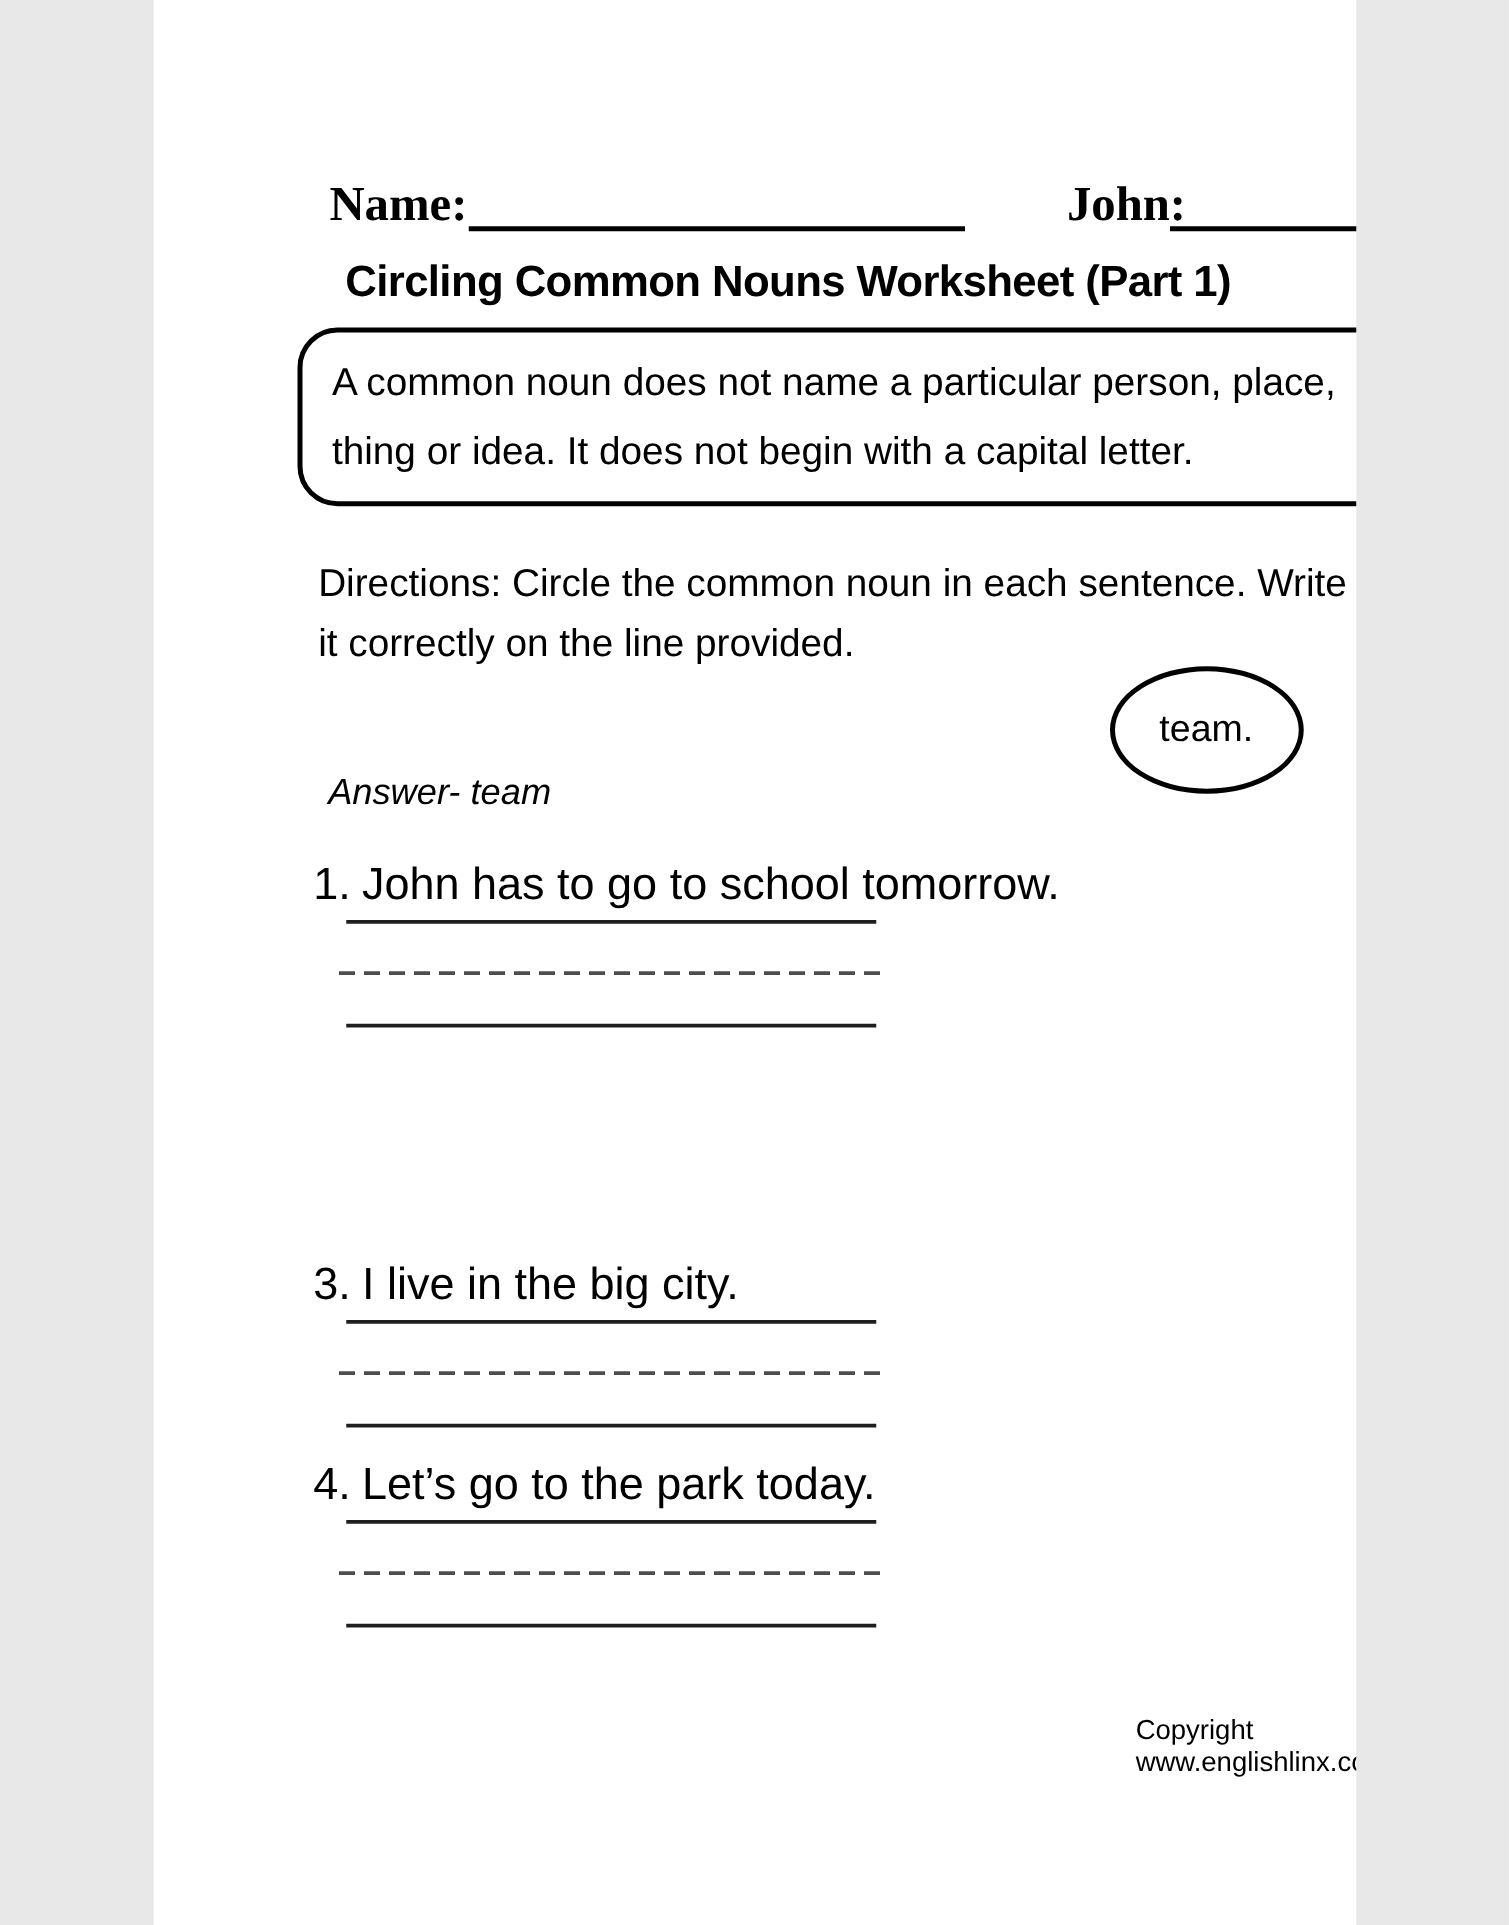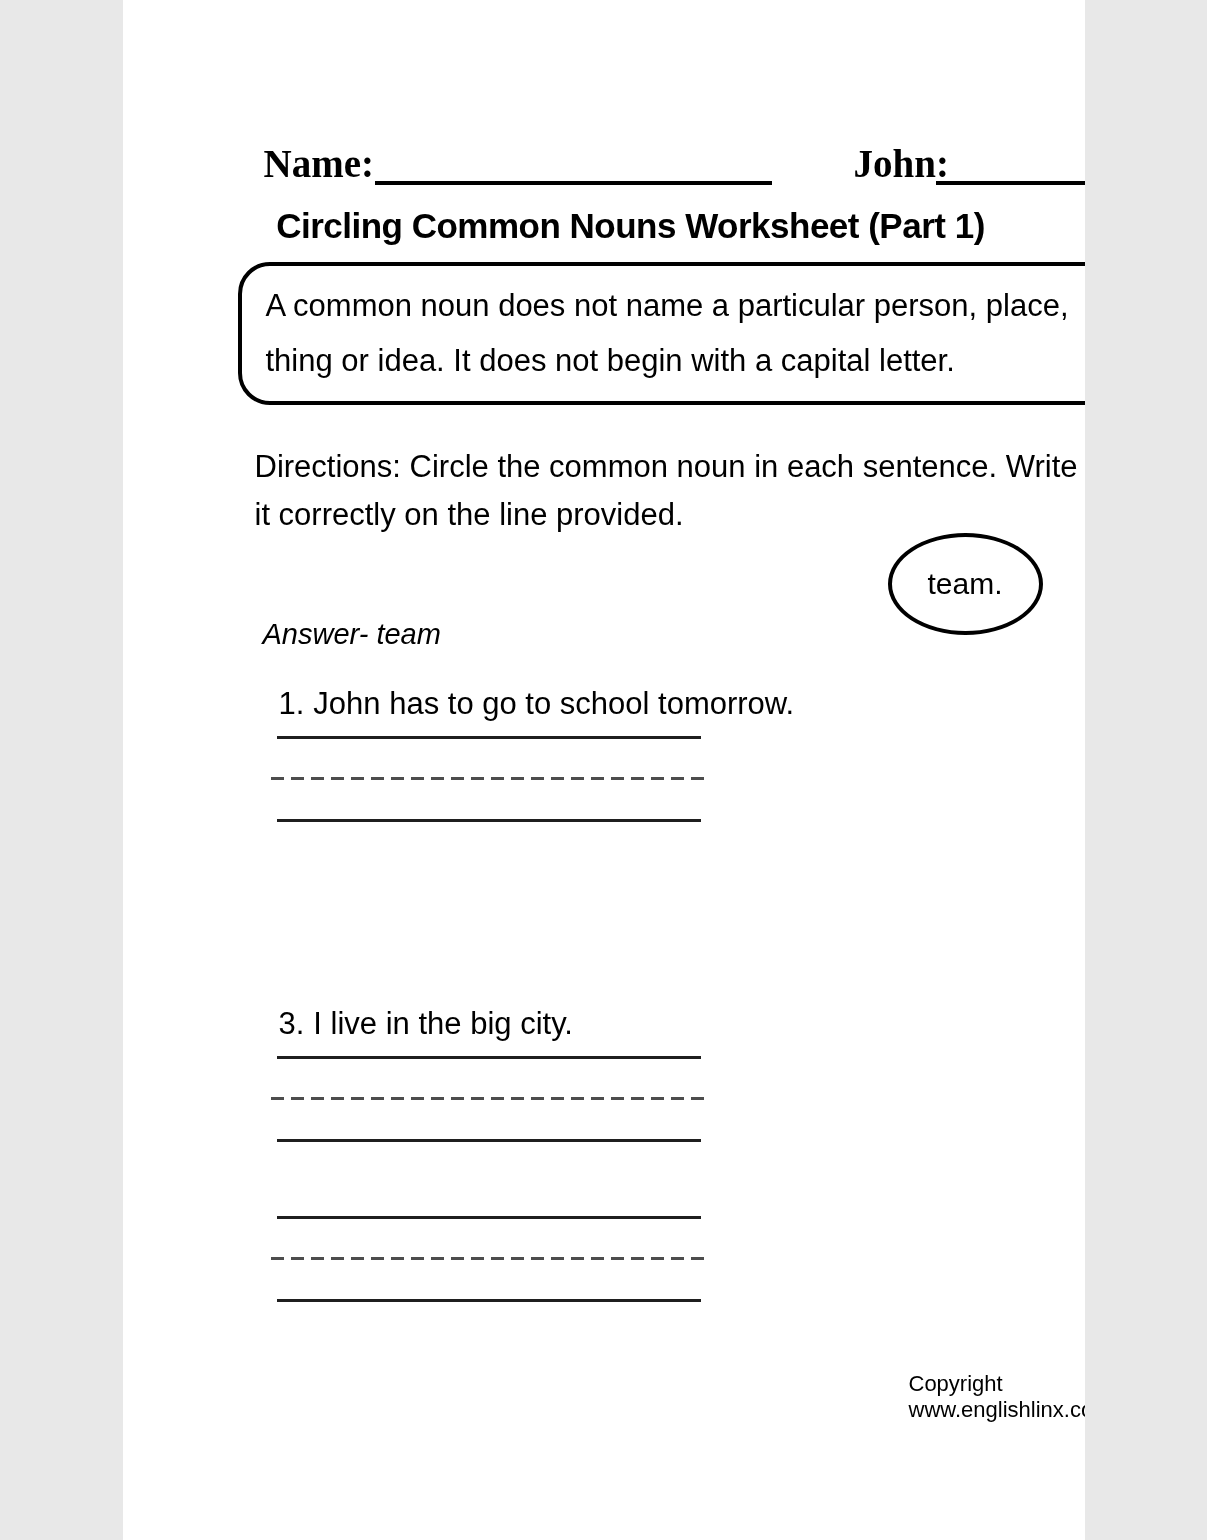--- a/index.html
+++ b/index.html
@@ -75,22 +75,22 @@
     position:absolute;left:140px;top:618px;
     font-size:29px;font-style:italic;
   }
   
   .q{position:absolute;left:0;width:100%;height:160px;}
   .q1{top:684px;}
   .q2{top:844px;}
   .q3{top:1004px;}
   .q4{top:1164px;}
   .q-sentence{
-    position:absolute;left:156px;top:2px;
-    font-size:31px;
+    position:absolute;left:128px;top:2px;
+    font-size:36px;
   }
   .q-number{margin-right:9px;}
   .line{position:absolute;height:3px;}
   .line.solid{
     left:154px;width:424px;
     background:var(--line-solid);
   }
   .line.dashed{
     left:148px;width:438px;
     background:repeating-linear-gradient(90deg,
@@ -137,20 +137,21 @@
 
 
   <section class="q q3">
     <p class="q-sentence"><span class="q-number">3.</span><span>I live in the big city.</span></p>
     <div class="line solid l1"></div>
     <div class="line dashed l2"></div>
     <div class="line solid l3"></div>
   </section>
 
   <section class="q q4">
+    <p class="q-sentence"><span class="q-number">4.</span><span>Let’s go to the park today.</span></p>
     <div class="line solid l1"></div>
     <div class="line dashed l2"></div>
     <div class="line solid l3"></div>
   </section>
 
   <p class="copyright">Copyright www.englishlinx.com</p>
 
 </div>
 
 </body></html>

